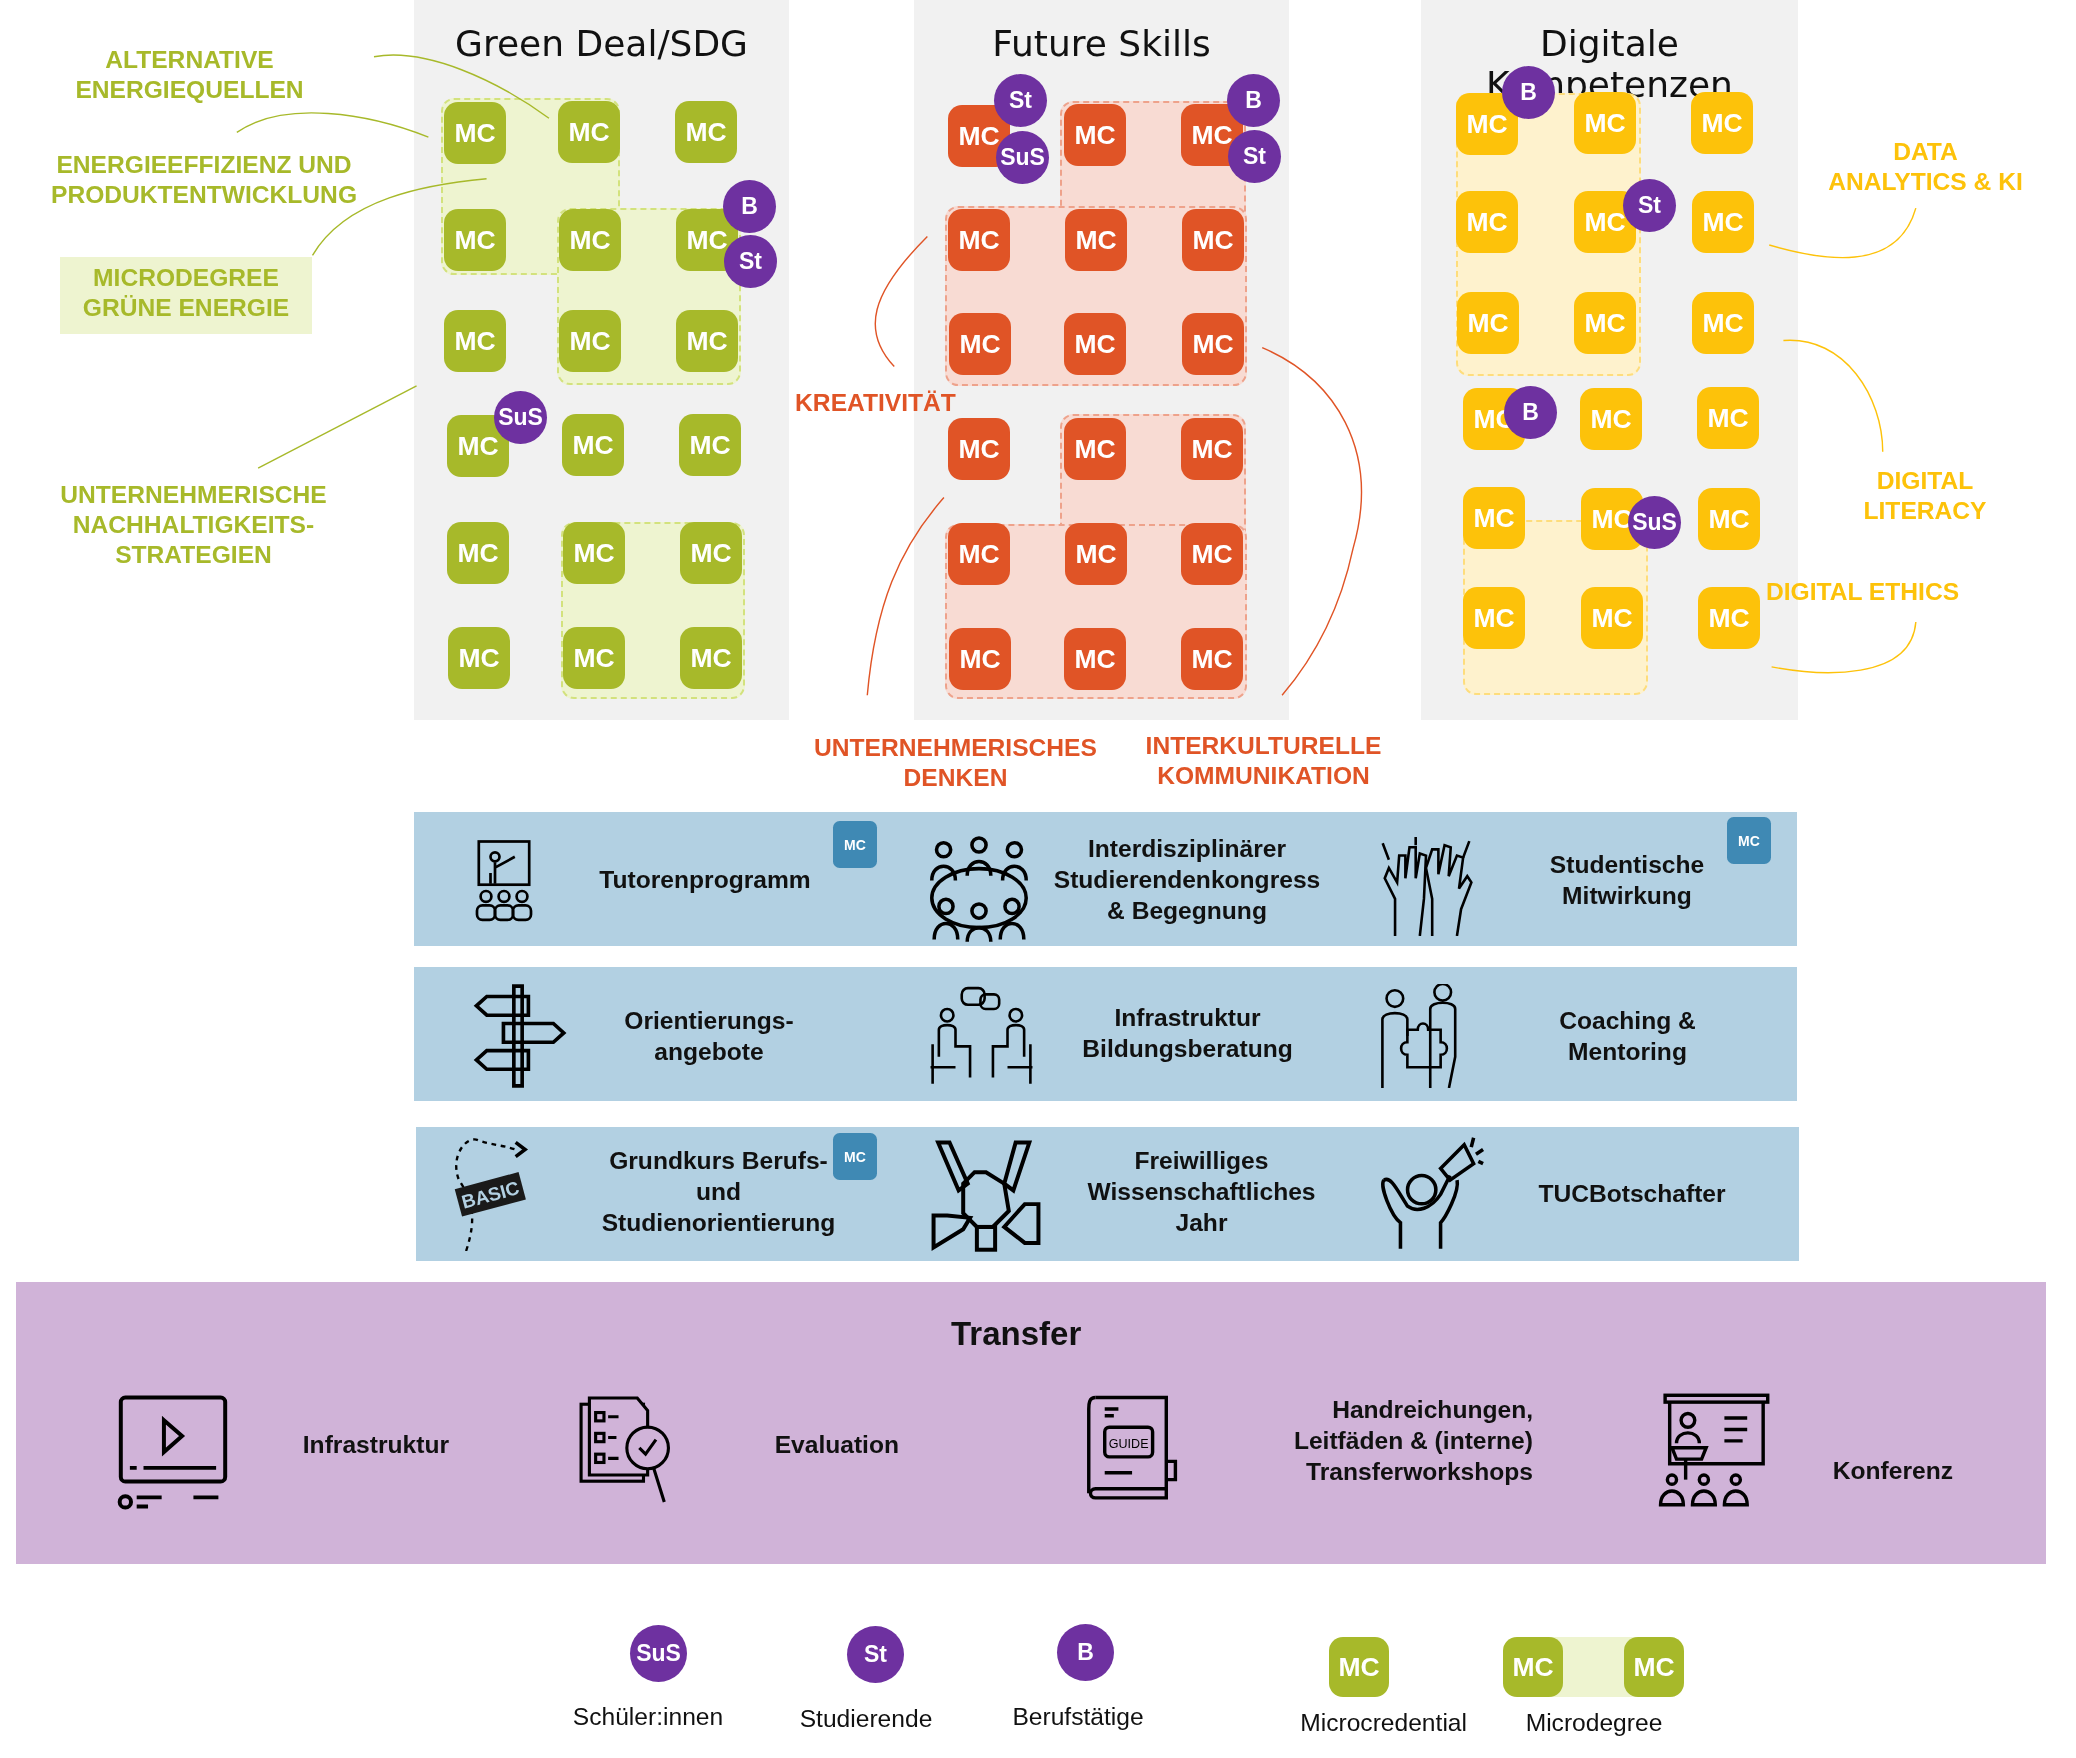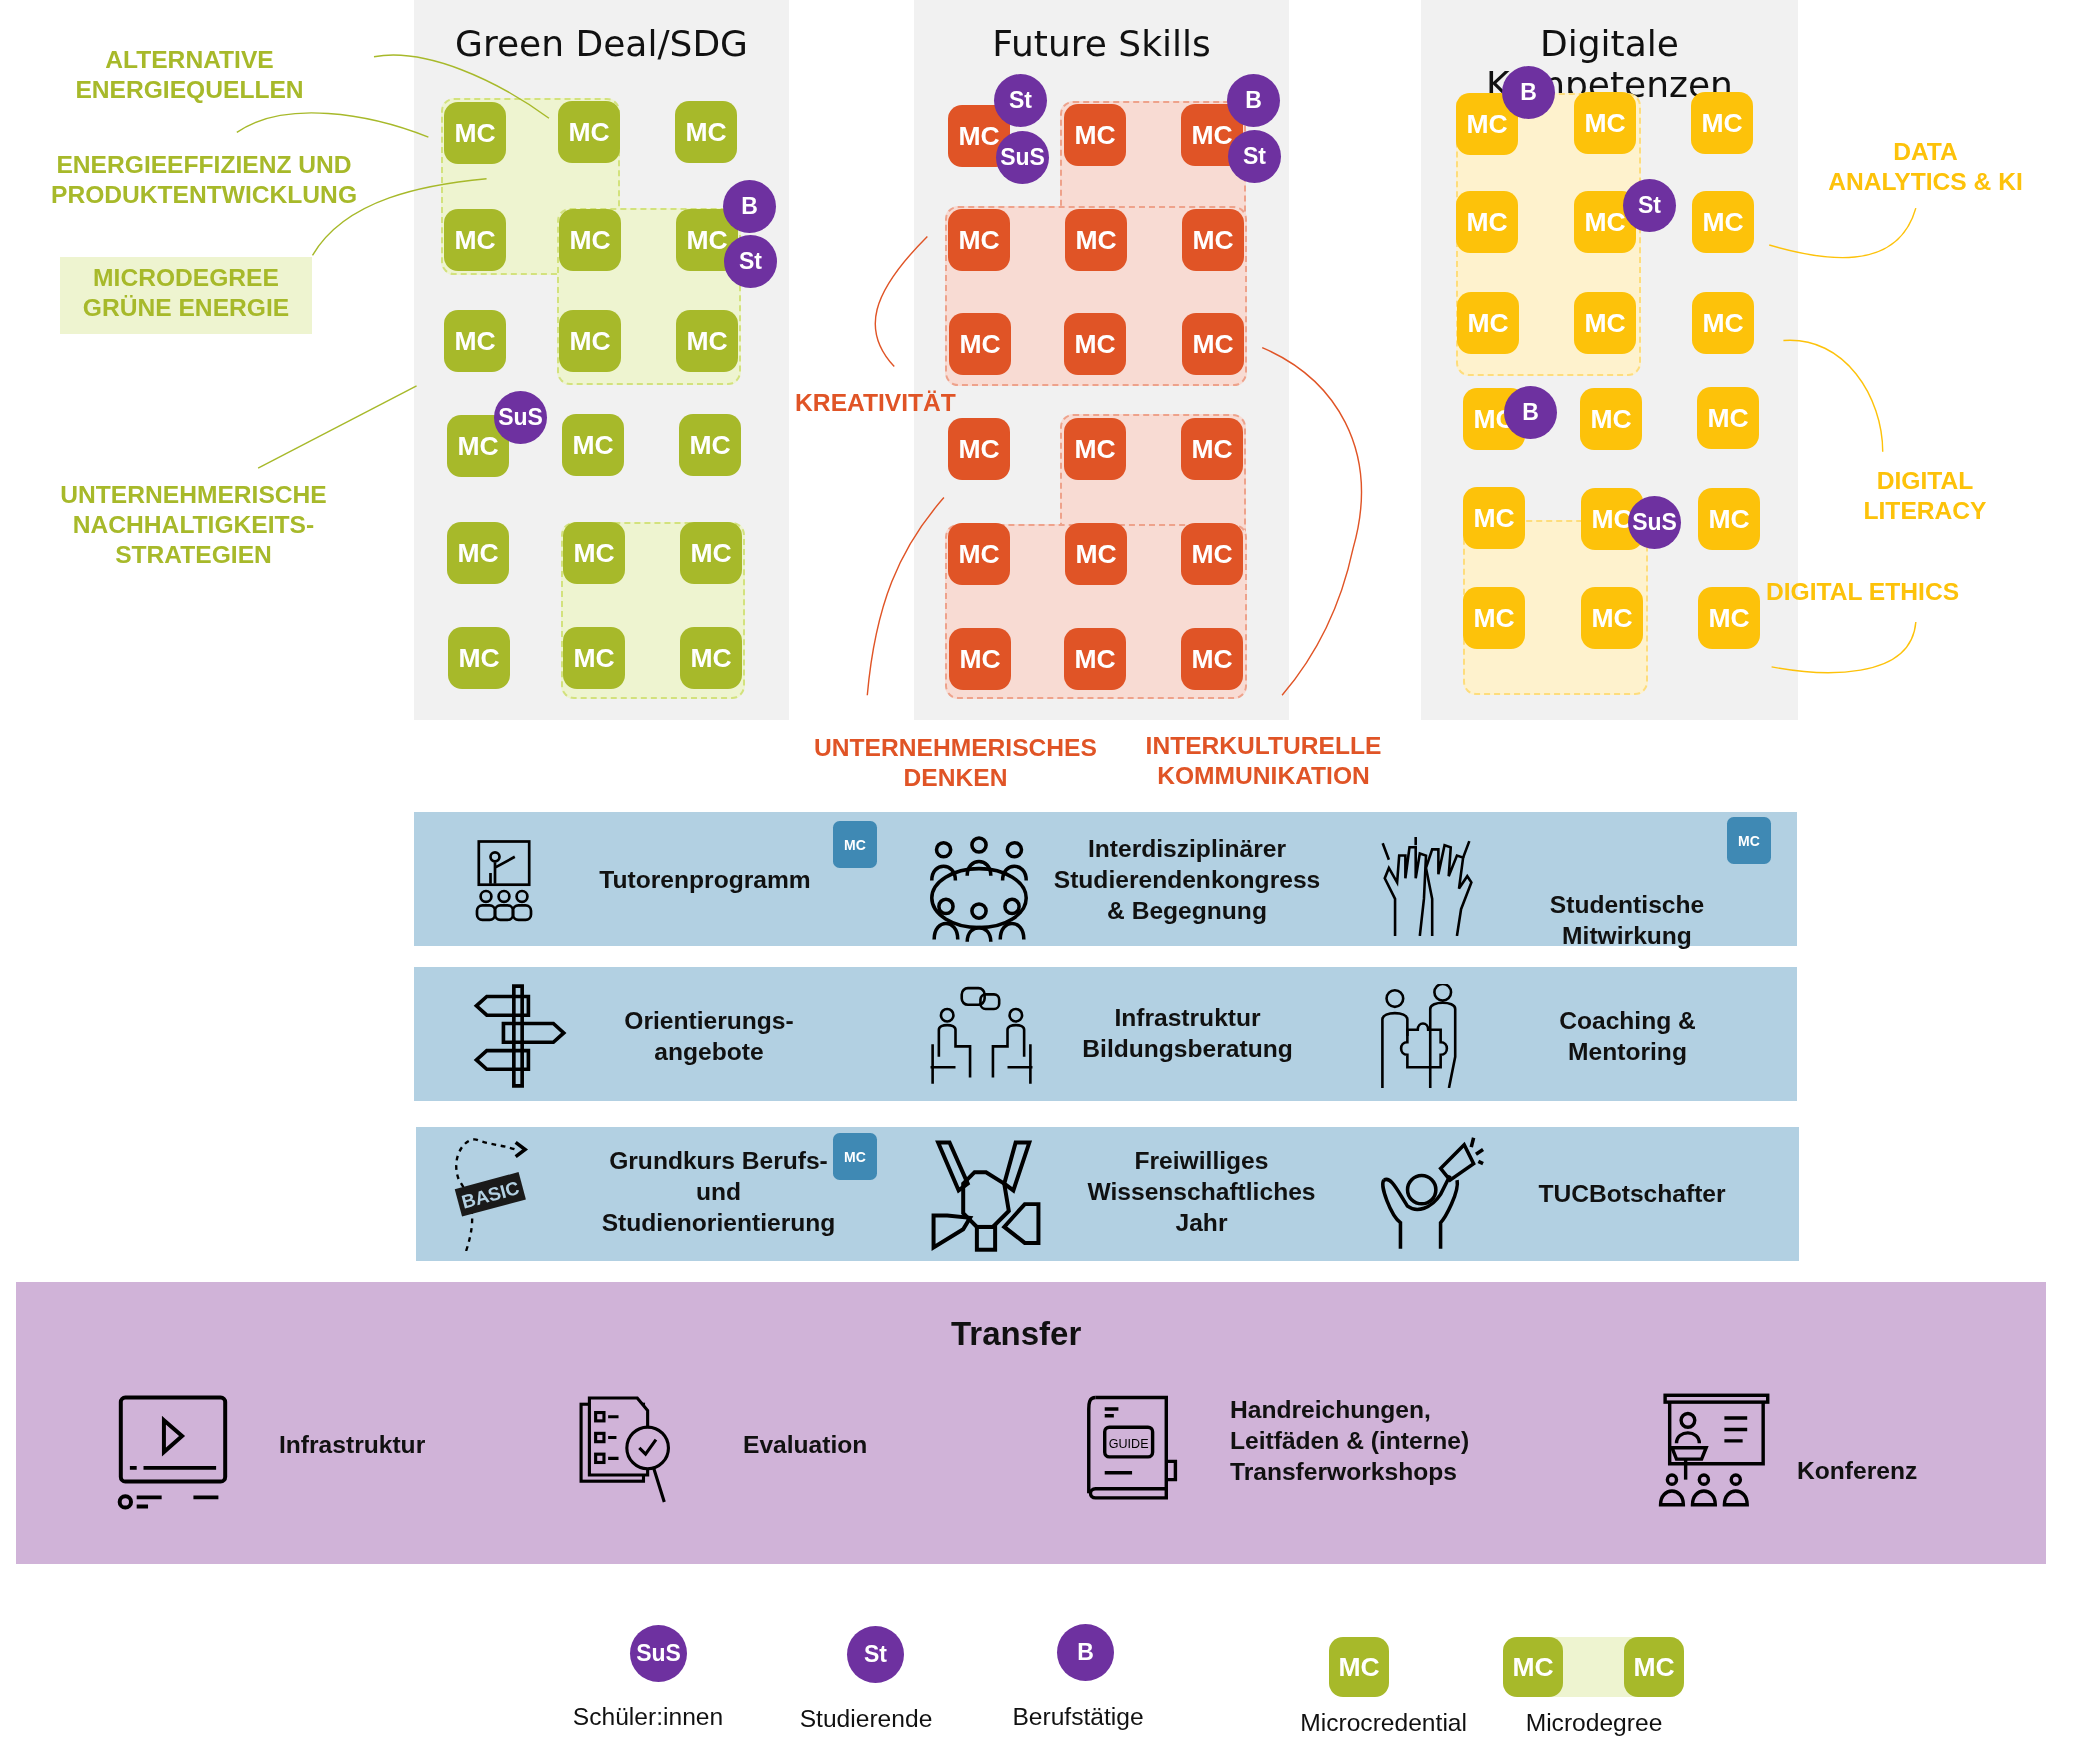--- a/index.html
+++ b/index.html
@@ -20,21 +20,21 @@
   .label.green{color:#a7b92a;}
   .label.orange{color:#e05426;}
   .label.yellow{color:#fdc20a;}
   .md-box{position:absolute;background:#eef4d0;}
   .band{position:absolute;background:#b2d0e2;}
   .band-text{position:absolute;font-weight:700;font-size:24.6px;line-height:31px;color:#111;text-align:center;font-family:"Liberation Sans",sans-serif;}
   .mc-blue{position:absolute;width:44px;height:47px;border-radius:6.6px;background:#3f89b4;color:#fff;font-weight:700;font-size:14px;display:flex;align-items:center;justify-content:center;font-family:"Liberation Sans",sans-serif;}
   .icon{position:absolute;}
   .transfer{position:absolute;background:#d0b3d8;}
   .transfer-title{position:absolute;font-weight:700;font-size:33px;color:#111;font-family:"Liberation Sans",sans-serif;}
-  .t-text{position:absolute;font-weight:700;font-size:24.6px;line-height:31px;color:#111;text-align:left;font-family:"Liberation Sans",sans-serif;}
+  .t-text{position:absolute;font-weight:700;font-size:24.6px;line-height:31px;color:#111;text-align:right;font-family:"Liberation Sans",sans-serif;}
   .legend-text{position:absolute;font-size:24.6px;color:#111;text-align:center;font-family:"Liberation Sans",sans-serif;}
   svg.overlay{position:absolute;left:0;top:0;pointer-events:none;}
 </style>
 </head>
 <body>
 
 <div class="panel" style="left:414px;width:375px;">
   <div class="panel-title">Green Deal/SDG</div>
 </div>
 <div class="panel" style="left:914px;width:375px;">
@@ -196,21 +196,21 @@
 </svg>
 <div class="band-text" style="left:1045px;top:833px;width:284px;white-space:pre-line;">Interdisziplinärer
 Studierendenkongress
 &amp; Begegnung</div>
 
 <svg class="icon" style="left:1374px;top:837px;" width="104" height="99" viewBox="0 0 100 96" fill="none" stroke="#000" stroke-width="2.5">
   <path d="M20,96 L20,60 L10,40 L14,30 L22,44 L24,18 L30,18 L30,40 L34,10 L40,10 L40,40 L44,16 L50,18 L48,60 L44,96"></path>
   <path d="M56,96 L56,60 L50,30 L56,12 L62,12 L62,36 L68,8 L74,10 L72,38 L80,18 L86,20 L82,50 L90,38 L94,44 L84,70 L80,96"></path>
   <path d="M8,6 L14,22 M40,0 L40,8 M92,4 L86,20"></path>
 </svg>
-<div class="band-text" style="left:1518px;top:849px;width:218px;white-space:pre-line;margin-top:40px;">Studentische
+<div class="band-text" style="left:1518px;top:849px;width:218px;white-space:pre-line;">Studentische
 Mitwirkung</div>
 <div class="mc-blue" style="left:1727px;top:817px;">MC</div>
 
 <svg class="icon" style="left:466px;top:984px;" width="104" height="104" viewBox="0 0 100 100" fill="none" stroke="#000" stroke-width="3.5">
   <path d="M46,2 L46,98 L54,98 L54,2 Z"></path>
   <path d="M20,12 L60,12 L60,30 L20,30 L10,21 Z"></path>
   <path d="M36,38 L84,38 L94,47 L84,56 L36,56 Z"></path>
   <path d="M20,64 L60,64 L60,82 L20,82 L10,73 Z"></path>
 </svg>
 <div class="band-text" style="left:605px;top:1005px;width:208px;white-space:pre-line;">Orientierungs-

